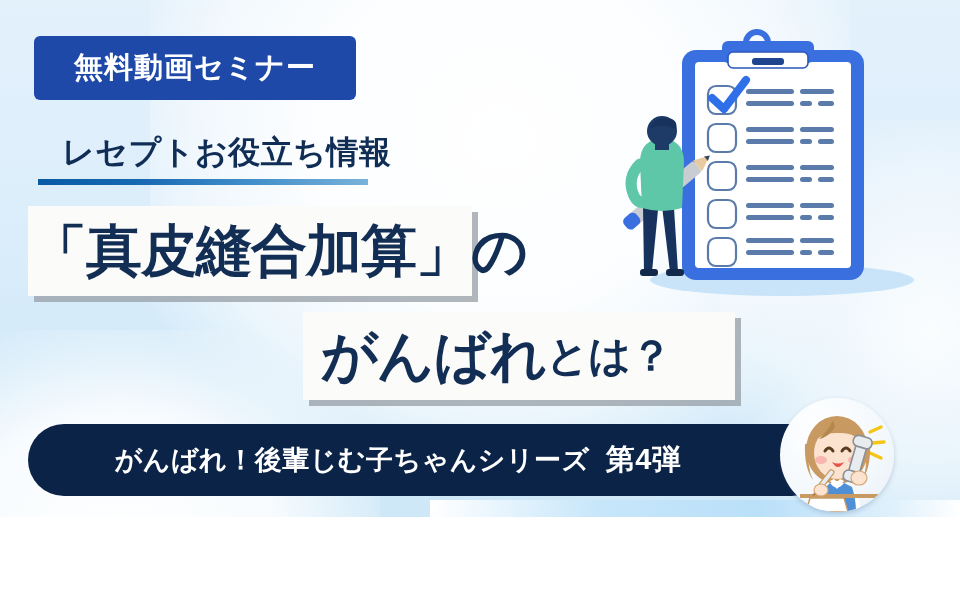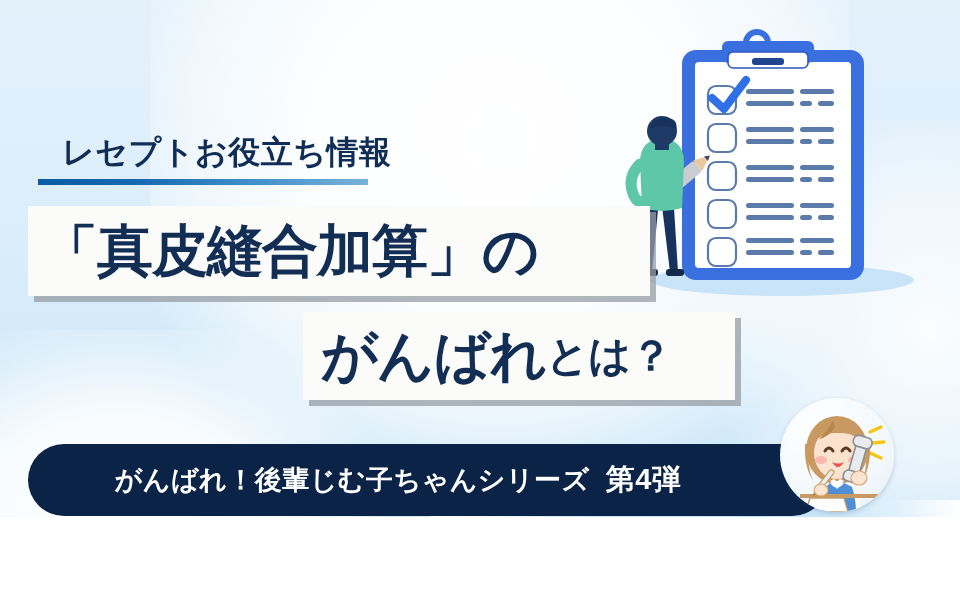--- a/index.html
+++ b/index.html
@@ -68,37 +68,37 @@
   }
 
   
   .hl-box{
     position:absolute;
     background:#fbfbfa;
     box-shadow:6px 6px 0 rgba(150,158,166,0.75);
     display:flex;align-items:center;
     box-sizing:border-box;
   }
-  .hl1{left:28px;top:206px;width:622px;height:90px;padding-left:14px;}
+  .hl1{left:28px;top:206px;width:444px;height:90px;padding-left:3px;}
   .hl2{left:303px;top:312px;width:432px;height:88px;padding-left:18px;}
   .hl-main{
     font-size:56px;font-weight:bold;color:#132e54;
     letter-spacing:-1px;white-space:nowrap;line-height:1;
   }
   .hl-sub{
     font-size:42px;font-weight:bold;color:#132e54;
     letter-spacing:-1px;white-space:nowrap;line-height:1;
   }
 
   
   .pill{
     position:absolute;left:28px;top:424px;width:800px;height:72px;
     background:#0b2347;border-radius:36px;
     display:flex;align-items:center;justify-content:center;
-    box-sizing:border-box;padding-right:60px;margin-top:20px;
+    box-sizing:border-box;padding-right:60px;
   }
   .pill-text{
     color:#ffffff;font-size:27px;font-weight:bold;letter-spacing:0.5px;
     white-space:nowrap;
   }
   .pill-text .vol{font-size:29px;}
 
   
   .avatar{
     position:absolute;left:780px;top:398px;width:114px;height:114px;
@@ -192,20 +192,23 @@
 
         <path d="M40 150 q-14 14 -6 32 q4 8 12 6" fill="none" stroke="#5ec7a8" stroke-width="11" stroke-linecap="round"></path>
 
         <circle cx="62" cy="117" r="15" fill="#1d3b66"></circle>
         <path d="M50 114 q6 -14 22 -9 q6 3 4 10 q-12 -6 -26 -1 Z" fill="#17325c"></path>
         <rect x="55" y="126" width="14" height="10" fill="#1d3b66"></rect>
       </g>
     </svg>
   </div>
 
+  <div class="badge">
+    <span class="badge-text">無料動画セミナー</span>
+  </div>
 
   <div class="subtitle">レセプトお役立ち情報</div>
   <div class="subtitle-rule"></div>
 
   <div class="hl-box hl1">
     <span class="hl-main">「真皮縫合加算」の</span>
   </div>
 
   <div class="hl-box hl2">
     <span class="hl-main">がんばれ</span>

